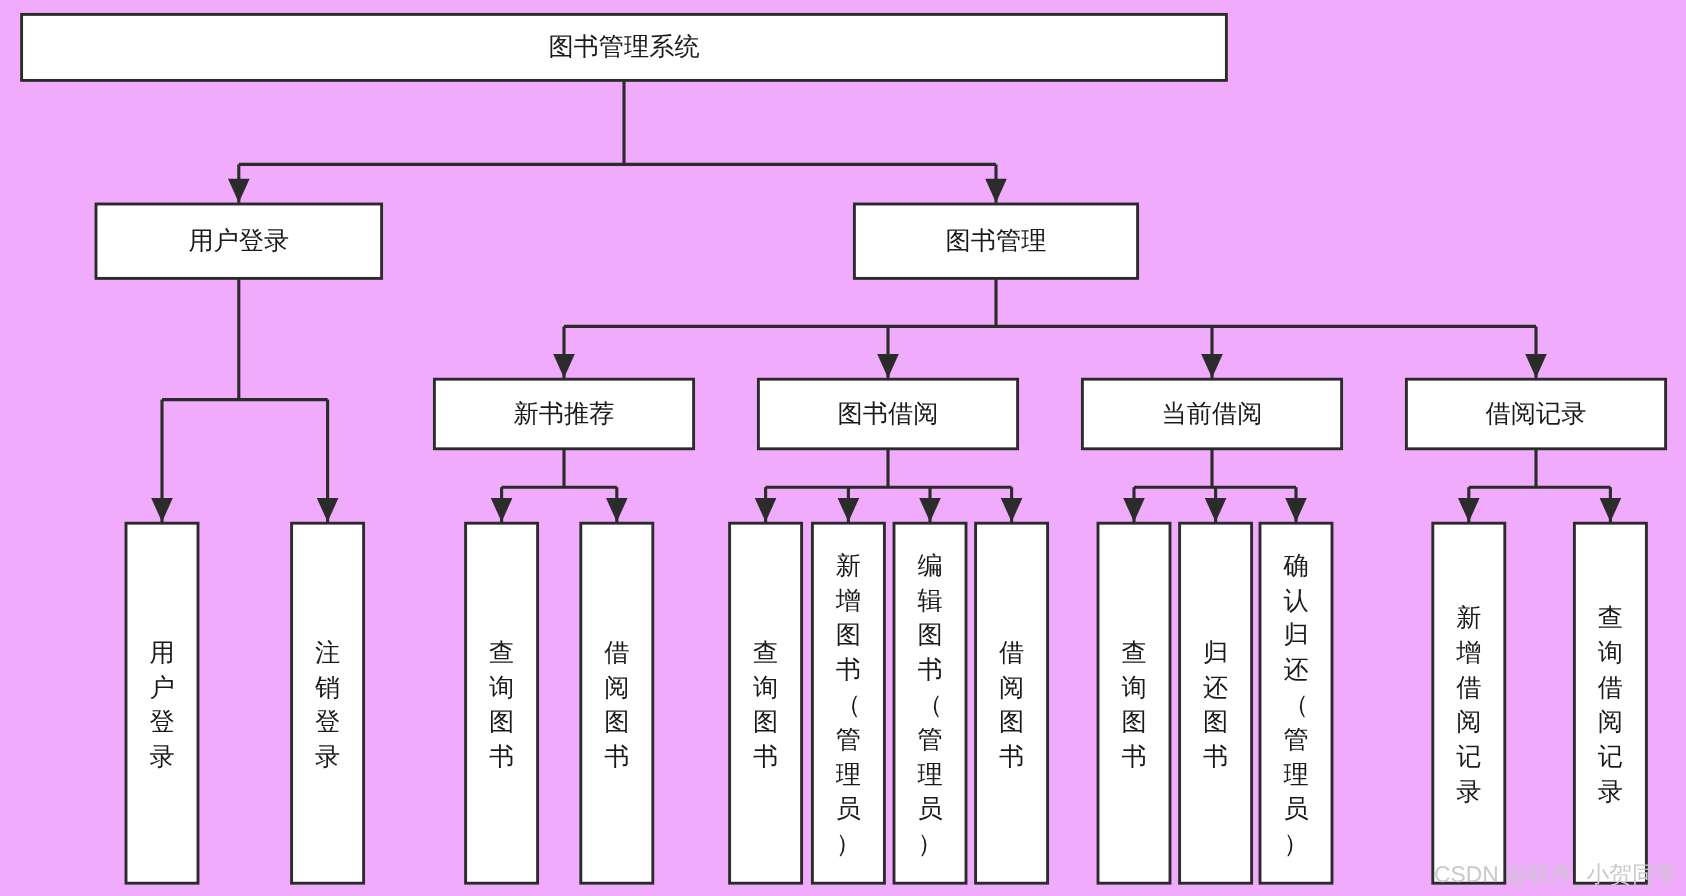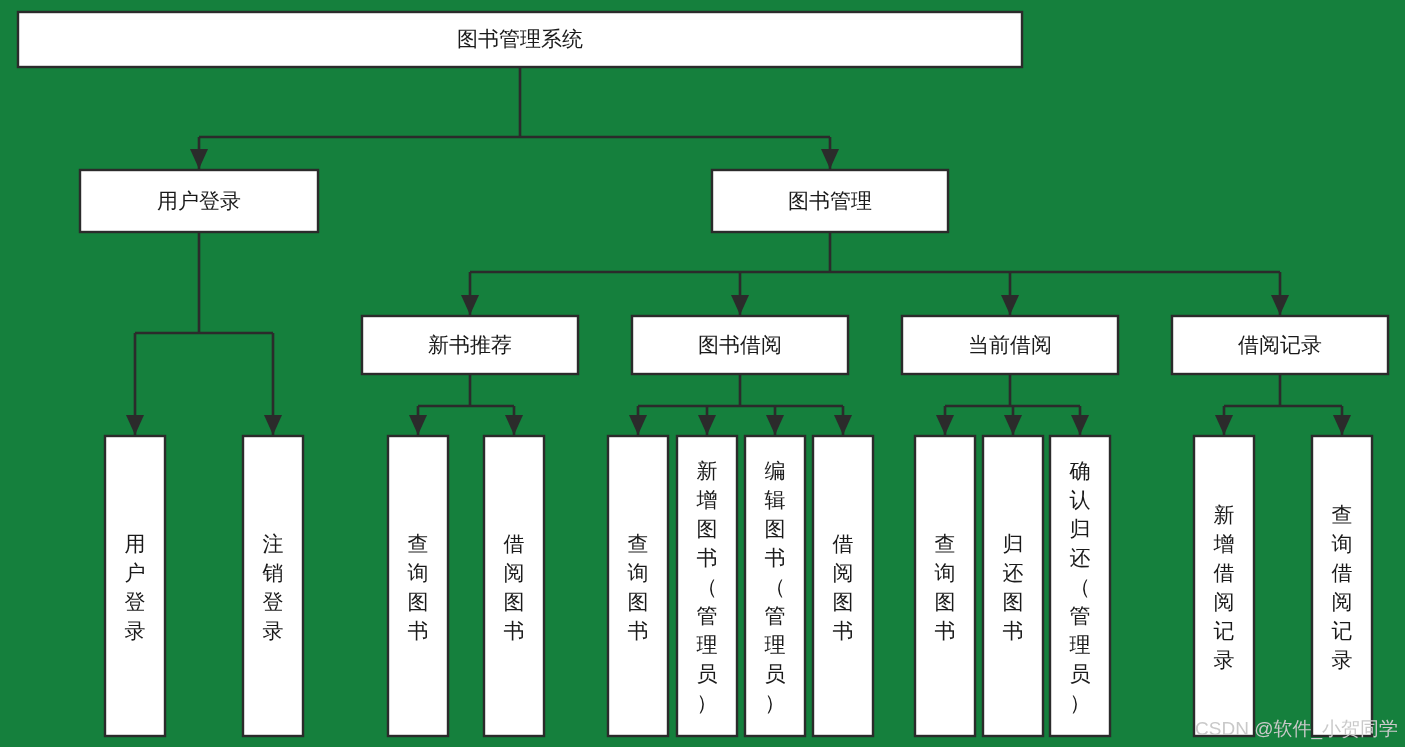--- a/index.html
+++ b/index.html
@@ -9,21 +9,21 @@
     background: #ffffff;
   }
   body {
     font-family: "Liberation Sans", "DejaVu Sans", sans-serif;
     color: #1a1a1a;
   }
   #diagram-root {
     position: relative;
     width: 1405px;
     height: 747px;
-    background: #15803d;
+    background: #f0abfc;
     overflow: hidden;
   }
   svg.flow-canvas {
     position: absolute;
     top: 0;
     left: 0;
     width: 1405px;
     height: 747px;
     display: block;
   }

